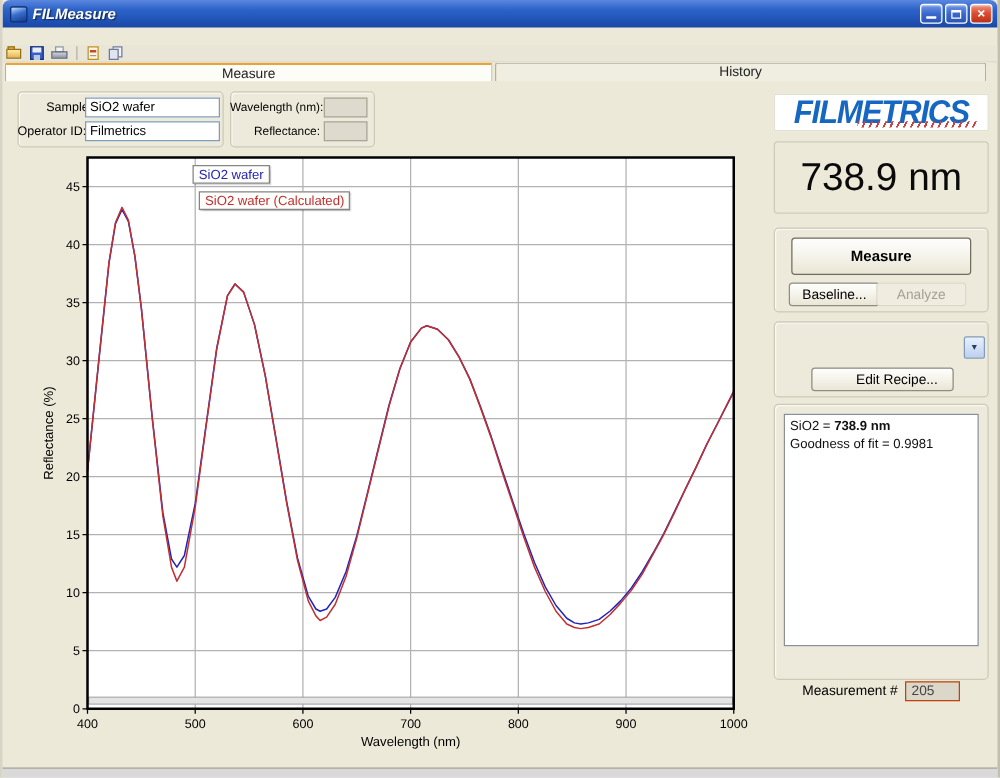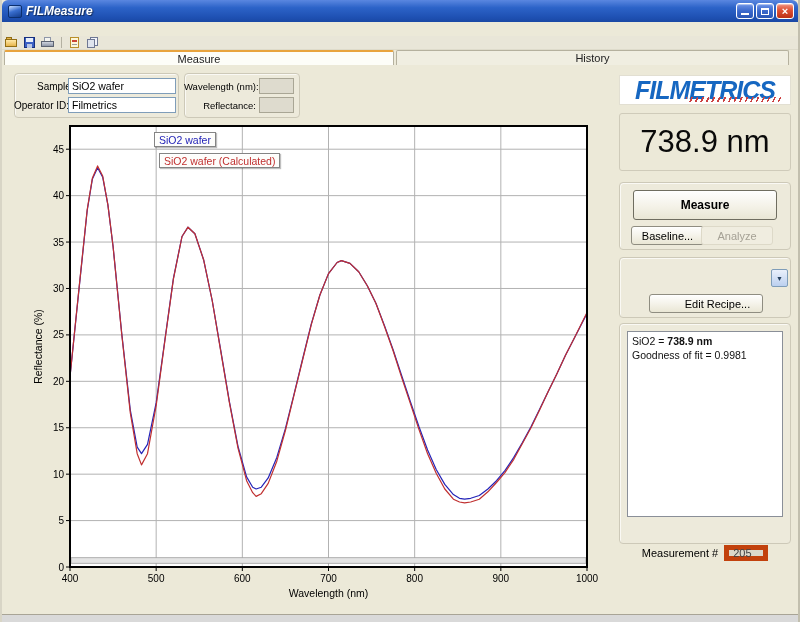--- a/index.html
+++ b/index.html
@@ -93,21 +93,21 @@
   .xp-btn.primary{font-weight:bold;font-size:12px;border-color:#6f6d60;}
   .xp-btn.disabled{background:#f0ede0;border-color:#ddd9c8;color:#a5a195;box-shadow:none;}
   .combo-field{position:absolute;left:625px;top:269px;width:142px;height:18px;background:#fff;
     border:1px solid #7f9db9;font-size:10.5px;display:flex;align-items:center;padding:0 4px;}
   .combo-btn{position:absolute;left:769px;top:269px;width:17px;height:18px;border:1px solid #7f9db9;
     border-radius:2px;background:linear-gradient(180deg,#eaf0fb,#bcd0ef);
     display:flex;align-items:center;justify-content:center;font-size:7px;color:#27415f;}
   .results-box{position:absolute;left:625px;top:331px;width:156px;height:186px;background:#fff;
     border:1px solid #8a8f98;font-size:10.5px;padding:2px 4px;line-height:1.35;color:#111;}
   .meas-row{position:absolute;left:625px;top:525px;width:156px;display:flex;align-items:center;justify-content:center;gap:6px;margin-top:20px;}
-  .meas-field{width:44px;height:16px;background:#dbd8ca;border:5px solid #c2410c;
+  .meas-field{width:44px;height:16px;background:#dbd8ca;border:1px solid #c2410c;
     font-size:11px;color:#444;display:flex;align-items:center;padding-left:4px;}
   
   #chart-svg{position:absolute;left:28px;top:120px;}
   #chart-svg text{font-family:"Liberation Sans",sans-serif;}
   .legend{position:absolute;background:#fdfdfb;border:1px solid #848484;padding:0 4px;
     font-size:10.5px;height:15px;display:flex;align-items:center;
     box-shadow:1px 1px 1px rgba(0,0,0,.25), inset 1px 1px 0 #fff;}
   .legend.s1{left:152px;top:132px;color:#2424b8;}
   .legend.s2{left:157px;top:153px;color:#c03030;}
   

